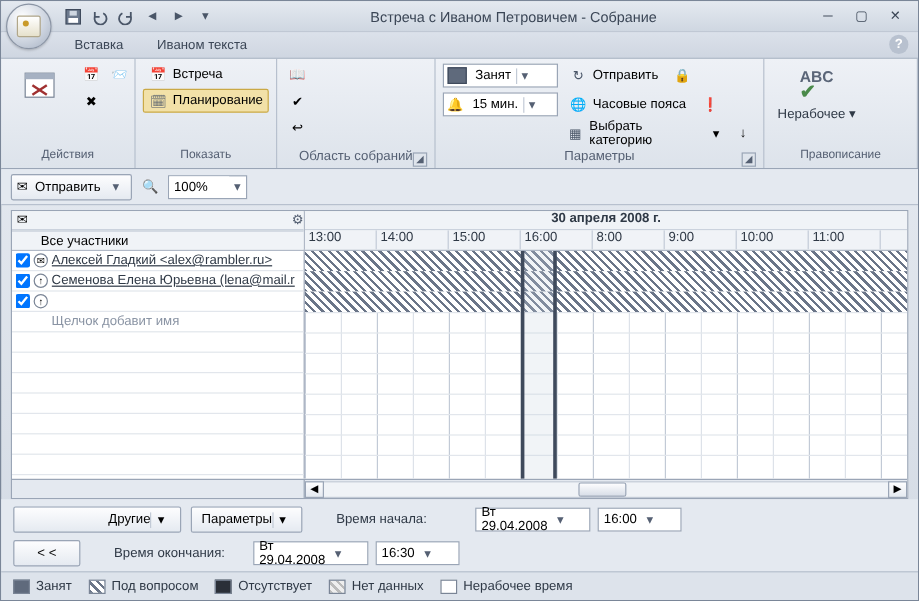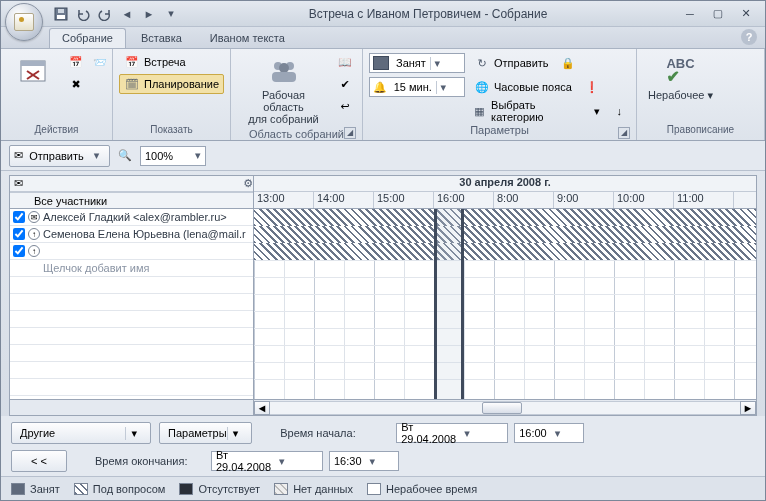--- a/index.html
+++ b/index.html
@@ -59,43 +59,43 @@
 .date-row { height:16px; text-align:center; font-weight:bold; color:#2f3946; border-bottom:1px solid #c2cad6; background:#f0f3f7; }
 .time-row { height:16px; display:flex; background:#f0f3f7; }
 .time-cell { width:60px; border-right:1px solid #c2cad6; padding-left:3px; color:#2f3946; flex-shrink:0; }
 .all-attendees { height:16px; display:flex; align-items:center; padding-left:24px; border-top:1px solid #c2cad6; background:#f0f3f7; }
 .corner-icon { height:16px; background:#f0f3f7; border-bottom:1px solid #c2cad6; display:flex; align-items:center; padding-left:4px; gap:4px; }
 .sched-body { flex:1; display:flex; min-height:0; overflow:hidden; }
 .attendee-list { width:244px; border-right:1px solid #9aa5b6; background:#fff; }
 .att-row { height:17px; display:flex; align-items:center; border-bottom:1px solid #e2e6ec; gap:3px; padding-left:3px; }
 .att-row input[type=checkbox] { width:12px; height:12px; }
 .att-row .circ { width:12px; height:12px; border-radius:50%; border:1px solid #7a8596; display:flex; align-items:center; justify-content:center; font-size:8px; }
-.att-row .name { color:#2f3946; white-space:nowrap; overflow:hidden; text-overflow:clip; flex:1; }
+.att-row .name { text-decoration:underline; color:#2f3946; white-space:nowrap; overflow:hidden; text-overflow:clip; flex:1; }
 .att-row.add .name { text-decoration:none; color:#8a94a4; }
 .grid-area { flex:1; position:relative; overflow:hidden; }
 .grid-bg { position:absolute; inset:0; }
 .vline { position:absolute; top:0; bottom:0; width:1px; background:#dde2e9; }
 .vline.hour { background:#c2cad6; }
 .busy-row { position:absolute; left:0; right:0; height:17px; }
 .hatch { background:repeating-linear-gradient(45deg,#6a7588 0,#6a7588 2px,#fff 2px,#fff 5px); }
 .sel-bar { position:absolute; top:0; bottom:0; border-left:3px solid #3f4a5c; border-right:3px solid #3f4a5c; background:rgba(200,210,225,.25); }
 .hscroll { height:16px; border-top:1px solid #9aa5b6; background:#e4e9f0; display:flex; align-items:center; }
 .hscroll .arrow { width:16px; height:14px; border:1px solid #9aa5b6; background:linear-gradient(#fdfdfe,#e5eaf1); text-align:center; line-height:12px; cursor:pointer; }
 .hscroll .track { flex:1; height:14px; background:#f0f3f7; border-top:1px solid #c2cad6; border-bottom:1px solid #c2cad6; position:relative; }
 .hscroll .thumb { position:absolute; left:45%; width:40px; height:12px; top:0; background:linear-gradient(#fdfdfe,#d8dee8); border:1px solid #9aa5b6; border-radius:2px; }
 
 
 .bottom { padding:6px 10px 4px; background:#e4e9f0; display:flex; flex-direction:column; gap:6px; }
 .row1 { display:flex; align-items:center; gap:8px; }
-.btn { border:1px solid #9aa5b6; background:linear-gradient(#fdfdfe,#e5eaf1); height:22px; display:flex; align-items:center; padding:0 8px; cursor:pointer; border-radius:2px; }
+.btn { border:1px solid #9aa5b6; background:linear-gradient(#fdfdfe,#e5eaf1); height:22px; display:flex; align-items:center; padding:0 8px; cursor:pointer; border-radius:2px;text-align:right; }
 .dd-btn { display:flex; }
 .dd-btn .dd { border-left:1px solid #c2cad6; padding:0 5px; }
 .time-ctrl { display:flex; align-items:center; gap:6px; }
 .time-ctrl label { width:110px; color:#2f3946; }
-.datebox { border:1px solid #9aa5b6; background:#fff; height:20px; display:flex; align-items:center; width:112px; }
+.datebox { border:1px solid #9aa5b6; background:#fff; height:20px; display:flex; align-items:center; width:96px; }
 .datebox span { flex:1; padding:0 4px; }
 .timebox { border:1px solid #9aa5b6; background:#fff; height:20px; display:flex; align-items:center; width:70px; }
 .timebox span { flex:1; padding:0 4px; }
 
 
 .legend { height:24px; border-top:1px solid #b7c0ce; background:#dde3eb; display:flex; align-items:center; gap:14px; padding:0 10px; }
 .legend-item { display:flex; align-items:center; gap:5px; color:#2f3946; }
 .lg-sw { width:14px; height:12px; border:1px solid #7a8596; }
 .lg-busy { background:#5f6a7c; }
 .lg-tent { background:repeating-linear-gradient(45deg,#6a7588 0,#6a7588 2px,#fff 2px,#fff 5px); }
@@ -140,21 +140,20 @@
     </div>
     <div class="title-text">Встреча с Иваном Петровичем - Собрание</div>
     <div class="winbtns">
       <div class="winbtn">─</div>
       <div class="winbtn">▢</div>
       <div class="winbtn">✕</div>
     </div>
   </div>
 
   <div class="tabs">
-    <div class="tab active">Собрание</div>
     <div class="tab">Вставка</div>
     <div class="tab">Иваном текста</div>
     <div class="help">?</div>
   </div>
 
   <div class="ribbon">
 
     <div class="group" style="width:112px">
       <div class="group-body">
         <div class="bigbtn">
@@ -189,32 +188,20 @@
         <div class="smbtn active">
             <span class="ico">🗓</span>
             <span>Планирование</span>
           </div>
       </div>
       <div class="group-label">Показать</div>
     </div>
 
     <div class="group" style="width:132px">
       <div class="group-body">
-        <div class="bigbtn">
-          <div class="ico">
-              <svg width="32" height="26">
-                <circle cx="10" cy="8" r="4" fill="#9aa5b6"></circle>
-                <circle cx="22" cy="8" r="4" fill="#9aa5b6"></circle>
-                <circle cx="16" cy="10" r="5" fill="#7a8596"></circle>
-                <rect x="4" y="14" width="24" height="10" rx="4" fill="#9aa5b6"></rect>
-              </svg>
-            </div>
-          <div class="lbl" style="white-space:pre-line">Рабочая область
-для собраний</div>
-        </div>
         <div class="smicons">
             <div class="sq">📖</div>
             <div class="sq">✔</div>
             <div class="sq">↩</div>
           </div>
       </div>
       <div class="group-label"><span>Область собраний</span><span class="dialog">◢</span></div>
     </div>
 
     <div class="group" style="width:274px">

